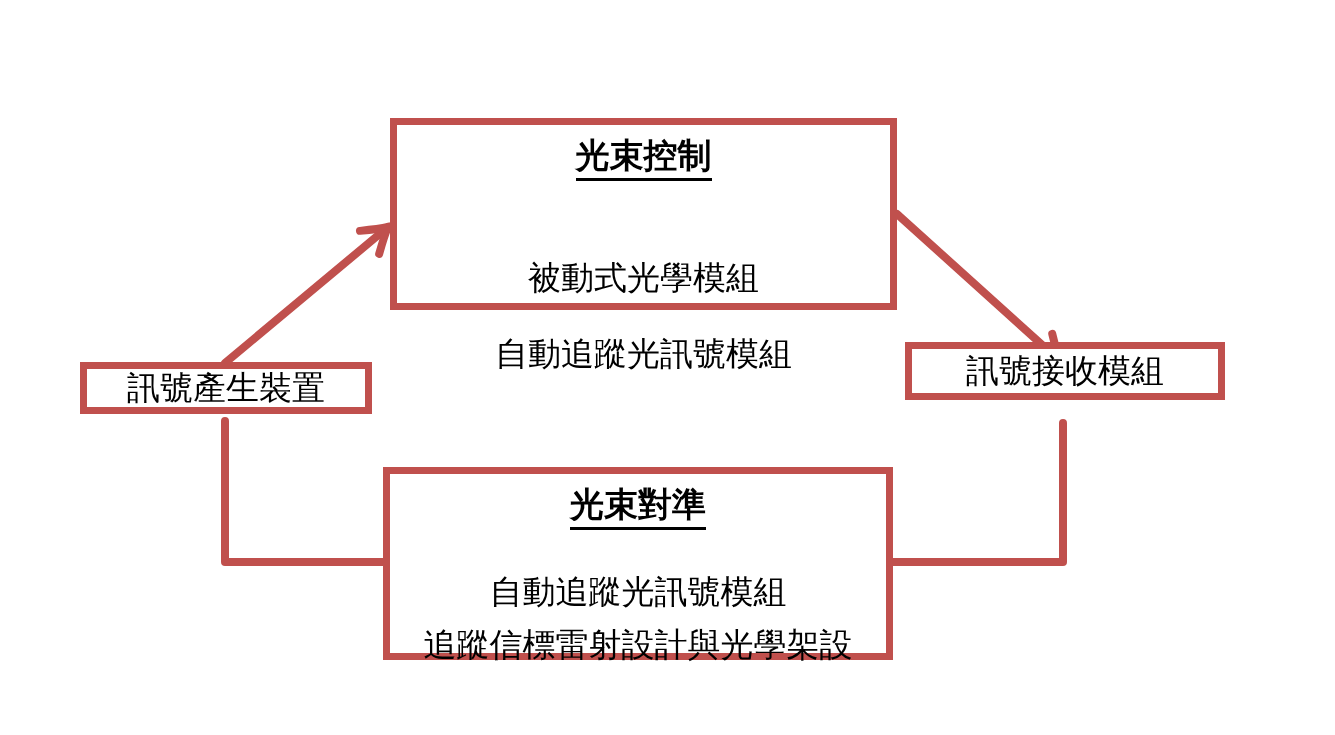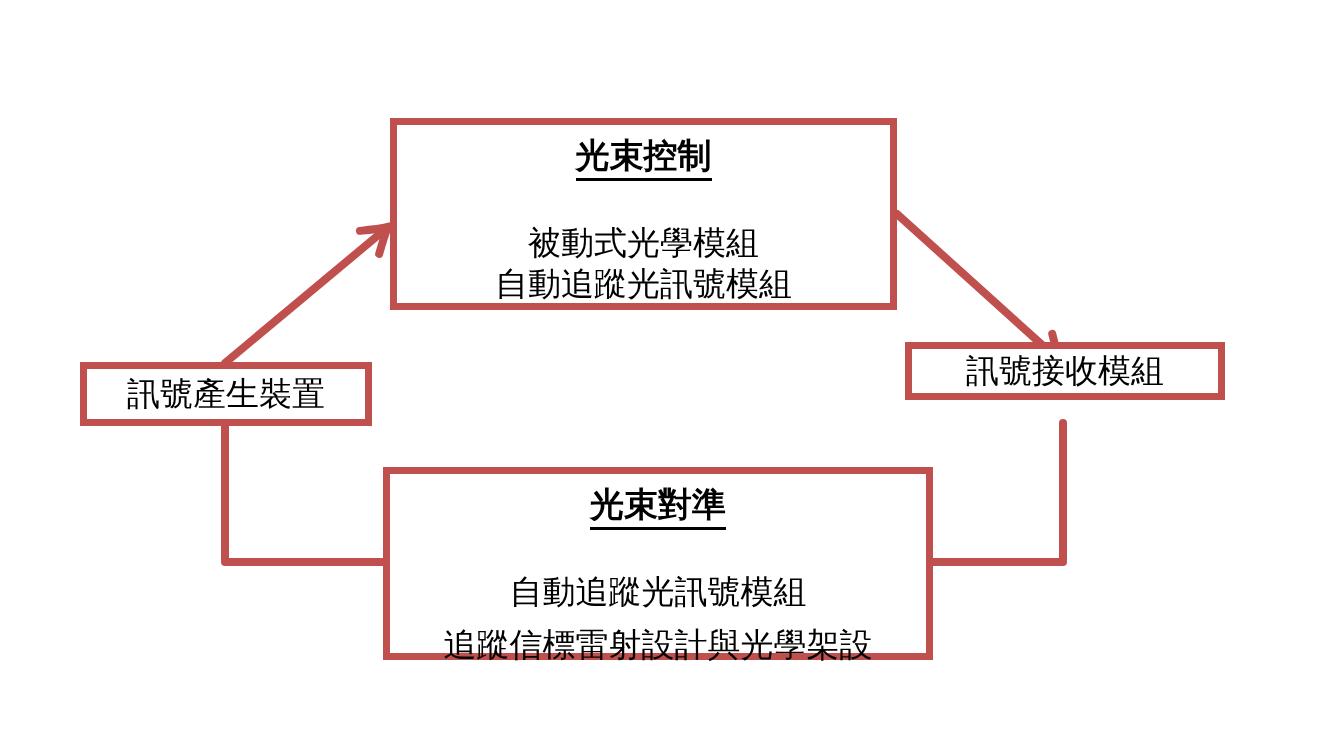--- a/index.html
+++ b/index.html
@@ -44,23 +44,23 @@
     margin-top: 41px;
     font-size: 33px;
     line-height: 41px;
     white-space: nowrap;
   }
   .node-label {
     font-size: 33px;
     line-height: 40px;
     white-space: nowrap;
   }
-  #box-beam-control   { left: 390px; top: 118px; width: 507px; height: 192px; }
-  #box-beam-alignment { left: 383px; top: 467px; width: 550px; height: 193px; }
-  #box-signal-source  { left: 80px;  top: 362px; width: 292px; height: 64px; }
+  #box-beam-control   { left: 390px; top: 118px; width: 507px; height: 192px; gap: 35px; }
+  #box-beam-alignment { left: 383px; top: 467px; width: 510px; height: 193px; }
+  #box-signal-source  { left: 80px;  top: 362px; width: 292px; height: 52px; }
   #box-signal-receiver{ left: 905px; top: 342px; width: 320px; height: 58px; }
 </style>
 </head>
 <body>
 
 <div class="canvas">
 
   <svg class="connector-layer" width="1335" height="735" viewBox="0 0 1335 735" xmlns="http://www.w3.org/2000/svg">
     <defs>
       <marker id="arrowhead" markerUnits="userSpaceOnUse" markerWidth="50" markerHeight="50" refX="34" refY="23" orient="auto">

